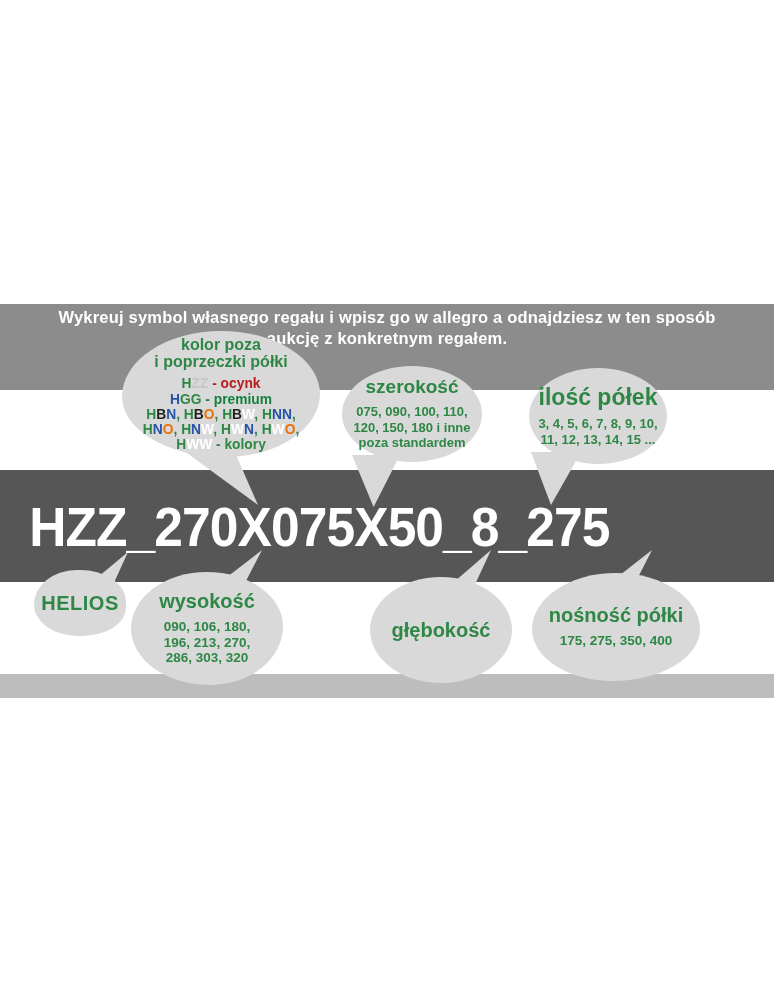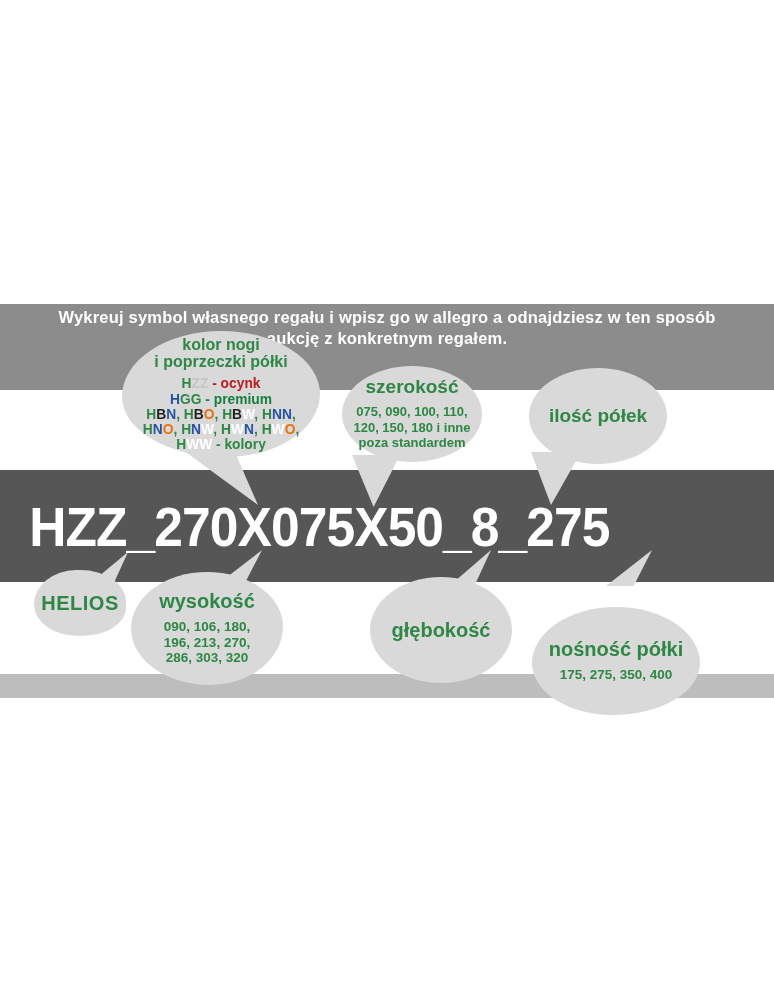--- a/index.html
+++ b/index.html
@@ -55,21 +55,21 @@
 
   .bubble-brand{left:34px;top:570px;width:92px;height:66px;border-radius:48% 52% 50% 50% / 55% 50% 45% 50%;}
   .tail-brand{left:92px;top:552px;width:36px;height:30px;clip-path:polygon(0 100%,62% 100%,100% 0);}
 
   .bubble-height{left:131px;top:572px;width:152px;height:113px;border-radius:50% 50% 48% 52% / 50% 48% 52% 50%;}
   .tail-height{left:218px;top:550px;width:44px;height:34px;clip-path:polygon(0 100%,60% 100%,100% 0);}
 
   .bubble-depth{left:370px;top:577px;width:142px;height:106px;border-radius:50%;}
   .tail-depth{left:447px;top:550px;width:44px;height:38px;clip-path:polygon(0 100%,60% 100%,100% 0);}
 
-  .bubble-load{left:532px;top:607px;width:168px;height:108px;border-radius:50% 50% 52% 48% / 52% 52% 48% 48%;}
+  .bubble-load{left:532px;top:573px;width:168px;height:108px;border-radius:50% 50% 52% 48% / 52% 52% 48% 48%;}
   .tail-load{left:606px;top:550px;width:46px;height:36px;clip-path:polygon(0 100%,60% 100%,100% 0);}
 </style>
 </head>
 <body>
 
 <div class="canvas">
 
   <div class="band band-header"></div>
   <div class="band band-dark"></div>
   <div class="band band-bottom"></div>
@@ -82,40 +82,42 @@
   <div class="tail tail-brand"></div>
   <div class="tail tail-height"></div>
   <div class="tail tail-depth"></div>
   <div class="tail tail-load"></div>
 
   <div class="symbol">
     <span>HZZ_270X075X50_8_275</span>
   </div>
 
   <div class="bubble bubble-color">
-    <div class="b-title-sm">kolor nogi</div>
+    <div class="b-title-sm">kolor poza</div>
     <div class="b-title-sm">i poprzeczki półki</div>
     <div class="code-lines">
         <div><span style="color: rgb(46, 135, 69);">H</span><span style="color: rgb(198, 198, 198);">ZZ</span><span style="color: #b91c1c;"> - ocynk</span></div>
         <div><span style="color: rgb(37, 83, 168);">H</span><span style="color: rgb(46, 135, 69); margin-top: 23px;">GG</span><span style="color: #15803d;"> - premium</span></div>
         <div><span style="color: rgb(46, 135, 69);">H</span><span style="color: rgb(31, 31, 31);">B</span><span style="color: rgb(37, 83, 168);">N</span><span style="color: rgb(46, 135, 69);">, </span><span style="color: rgb(46, 135, 69);">H</span><span style="color: rgb(31, 31, 31);">B</span><span style="color: rgb(232, 114, 12);">O</span><span style="color: rgb(46, 135, 69);">, </span><span style="color: rgb(46, 135, 69);">H</span><span style="color: rgb(31, 31, 31);">B</span><span style="color: rgb(255, 255, 255);">W</span><span style="color: rgb(46, 135, 69);">, </span><span style="color: rgb(46, 135, 69);">H</span><span style="color: rgb(37, 83, 168);">NN</span><span style="color: rgb(46, 135, 69);">,</span></div>
         <div><span style="color: rgb(46, 135, 69);">H</span><span style="color: rgb(37, 83, 168);">N</span><span style="color: rgb(232, 114, 12);">O</span><span style="color: rgb(46, 135, 69);">, </span><span style="color: rgb(46, 135, 69);">H</span><span style="color: rgb(37, 83, 168);">N</span><span style="color: rgb(255, 255, 255);">W</span><span style="color: rgb(46, 135, 69);">, </span><span style="color: rgb(46, 135, 69);">H</span><span style="color: rgb(255, 255, 255);">W</span><span style="color: rgb(37, 83, 168);">N</span><span style="color: rgb(46, 135, 69);">, </span><span style="color: rgb(46, 135, 69);">H</span><span style="color: rgb(255, 255, 255);">W</span><span style="color: rgb(232, 114, 12);">O</span><span style="color: rgb(46, 135, 69);">,</span></div>
         <div><span style="color: rgb(46, 135, 69);">H</span><span style="color: rgb(255, 255, 255);">WW</span><span style="color: rgb(46, 135, 69);"> - kolory</span></div>
       </div>
   </div>
 
   <div class="bubble bubble-width">
     <div class="b-title" style="font-size:19px">szerokość</div>
     <div class="b-values" style="font-size:13px">075, 090, 100, 110,
 120, 150, 180  i inne
 poza standardem</div>
   </div>
 
   <div class="bubble bubble-shelves">
-    <div class="b-title" style="font-size:19px">ilość półek</div>
+    <div class="b-title" style="font-size:23px">ilość półek</div>
+    <div class="b-values" style="font-size:13px">3, 4, 5, 6, 7, 8, 9, 10,
+11, 12, 13, 14, 15 ...</div>
   </div>
 
   <div class="bubble bubble-brand">
     <div class="brand-label">HELIOS</div>
   </div>
 
   <div class="bubble bubble-height">
     <div class="b-title">wysokość</div>
     <div class="b-values">090, 106, 180,
 196, 213, 270,

